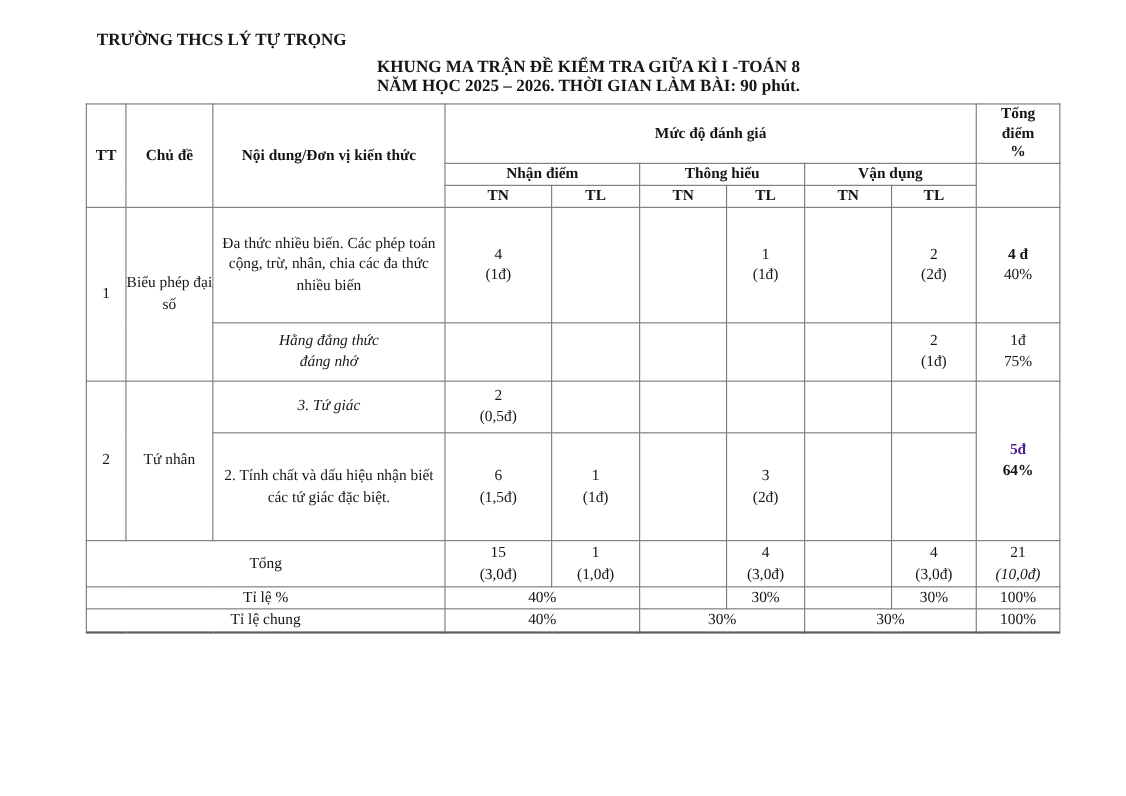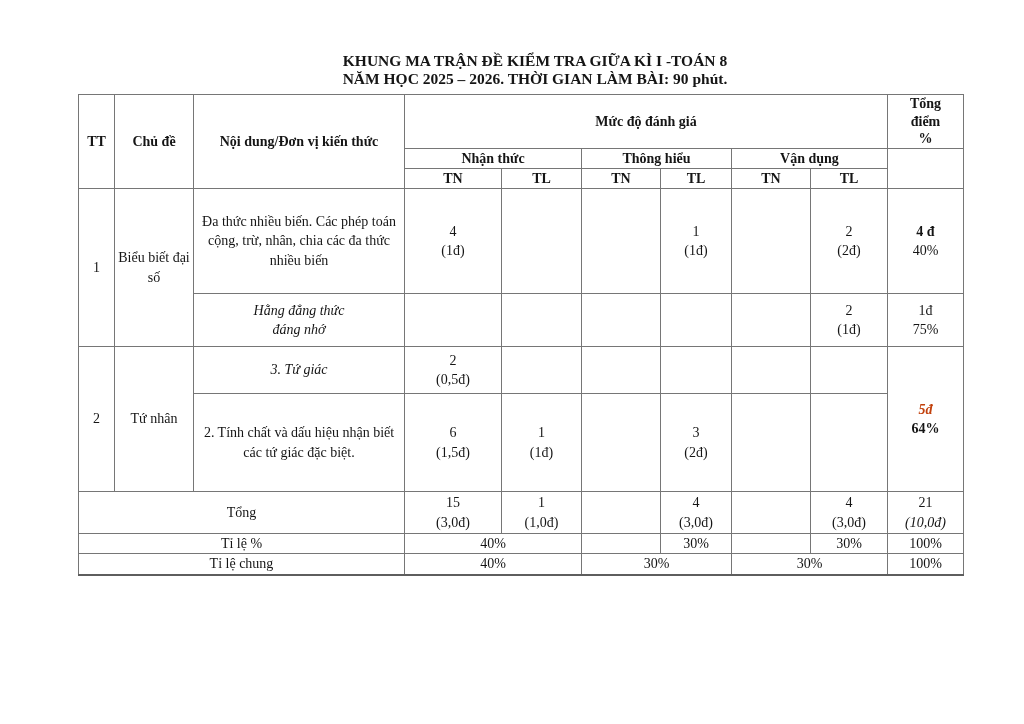--- a/index.html
+++ b/index.html
@@ -29,34 +29,35 @@
     border:1px solid #767676;
     padding:0;
     vertical-align:middle;
     text-align:center;
     font-weight:normal;
     overflow:hidden;
   }
   .matrix th{font-weight:bold;}
   .b{font-weight:bold;}
   .i{font-style:italic;}
-  .red{color:#c2410c;font-style:italic;}
+  .red{color:#4c1d95;}
   .pre{white-space:pre-line;}
   .l{text-align:left;padding:1px 7px;}
   .justify{text-align:justify;}
   .vtop{vertical-align:top;}
   .pt11{padding-top:11px;}
   .pt13{padding-top:13px;}
   .pt2{padding-top:2px;font-style:italic;}
 </style>
 </head>
 <body>
 
 <div class="page">
 
+  <div class="school">TRƯỜNG THCS LÝ TỰ TRỌNG</div>
 
   <div class="titles">
     <div>KHUNG MA TRẬN ĐỀ KIỂM TRA GIỮA KÌ I -TOÁN 8</div>
     <div>NĂM HỌC 2025 – 2026. THỜI GIAN LÀM BÀI: 90 phút.</div>
   </div>
 
   <table class="matrix">
     <colgroup>
       <col style="width:36px">
         <col style="width:79px">
@@ -75,38 +76,38 @@
       <th rowspan="3">TT</th>
       <th rowspan="3">Chủ đề</th>
       <th rowspan="3">Nội dung/Đơn vị kiến thức</th>
       <th colspan="6">Mức độ đánh giá</th>
       <th class="pre" style="line-height:1.25">Tổng
 điểm
 %</th>
     </tr>
 
     <tr style="height:20px">
-      <th colspan="2">Nhận thức</th>
+      <th colspan="2">Nhận điểm</th>
       <th colspan="2">Thông hiểu</th>
       <th colspan="2">Vận dụng</th>
       <td rowspan="2"></td>
     </tr>
 
     <tr style="height:18px">
       <th>TN</th>
       <th>TL</th>
       <th>TN</th>
       <th>TL</th>
       <th>TN</th>
       <th>TL</th>
     </tr>
 
     <tr style="height:105px">
       <td rowspan="2" class="b">1</td>
-      <td rowspan="2" class="b l">Biểu biết đại số</td>
+      <td rowspan="2" class="b l">Biểu phép đại số</td>
       <td class="l justify vtop pt11">Đa thức nhiều biến. Các phép toán cộng, trừ, nhân, chia các đa thức nhiều biến</td>
       <td class="pre">4
 (1đ)</td>
       <td></td>
       <td></td>
       <td class="pre">1
 (1đ)</td>
       <td></td>
       <td class="pre vtop pt13">2
 (2đ)</td>

